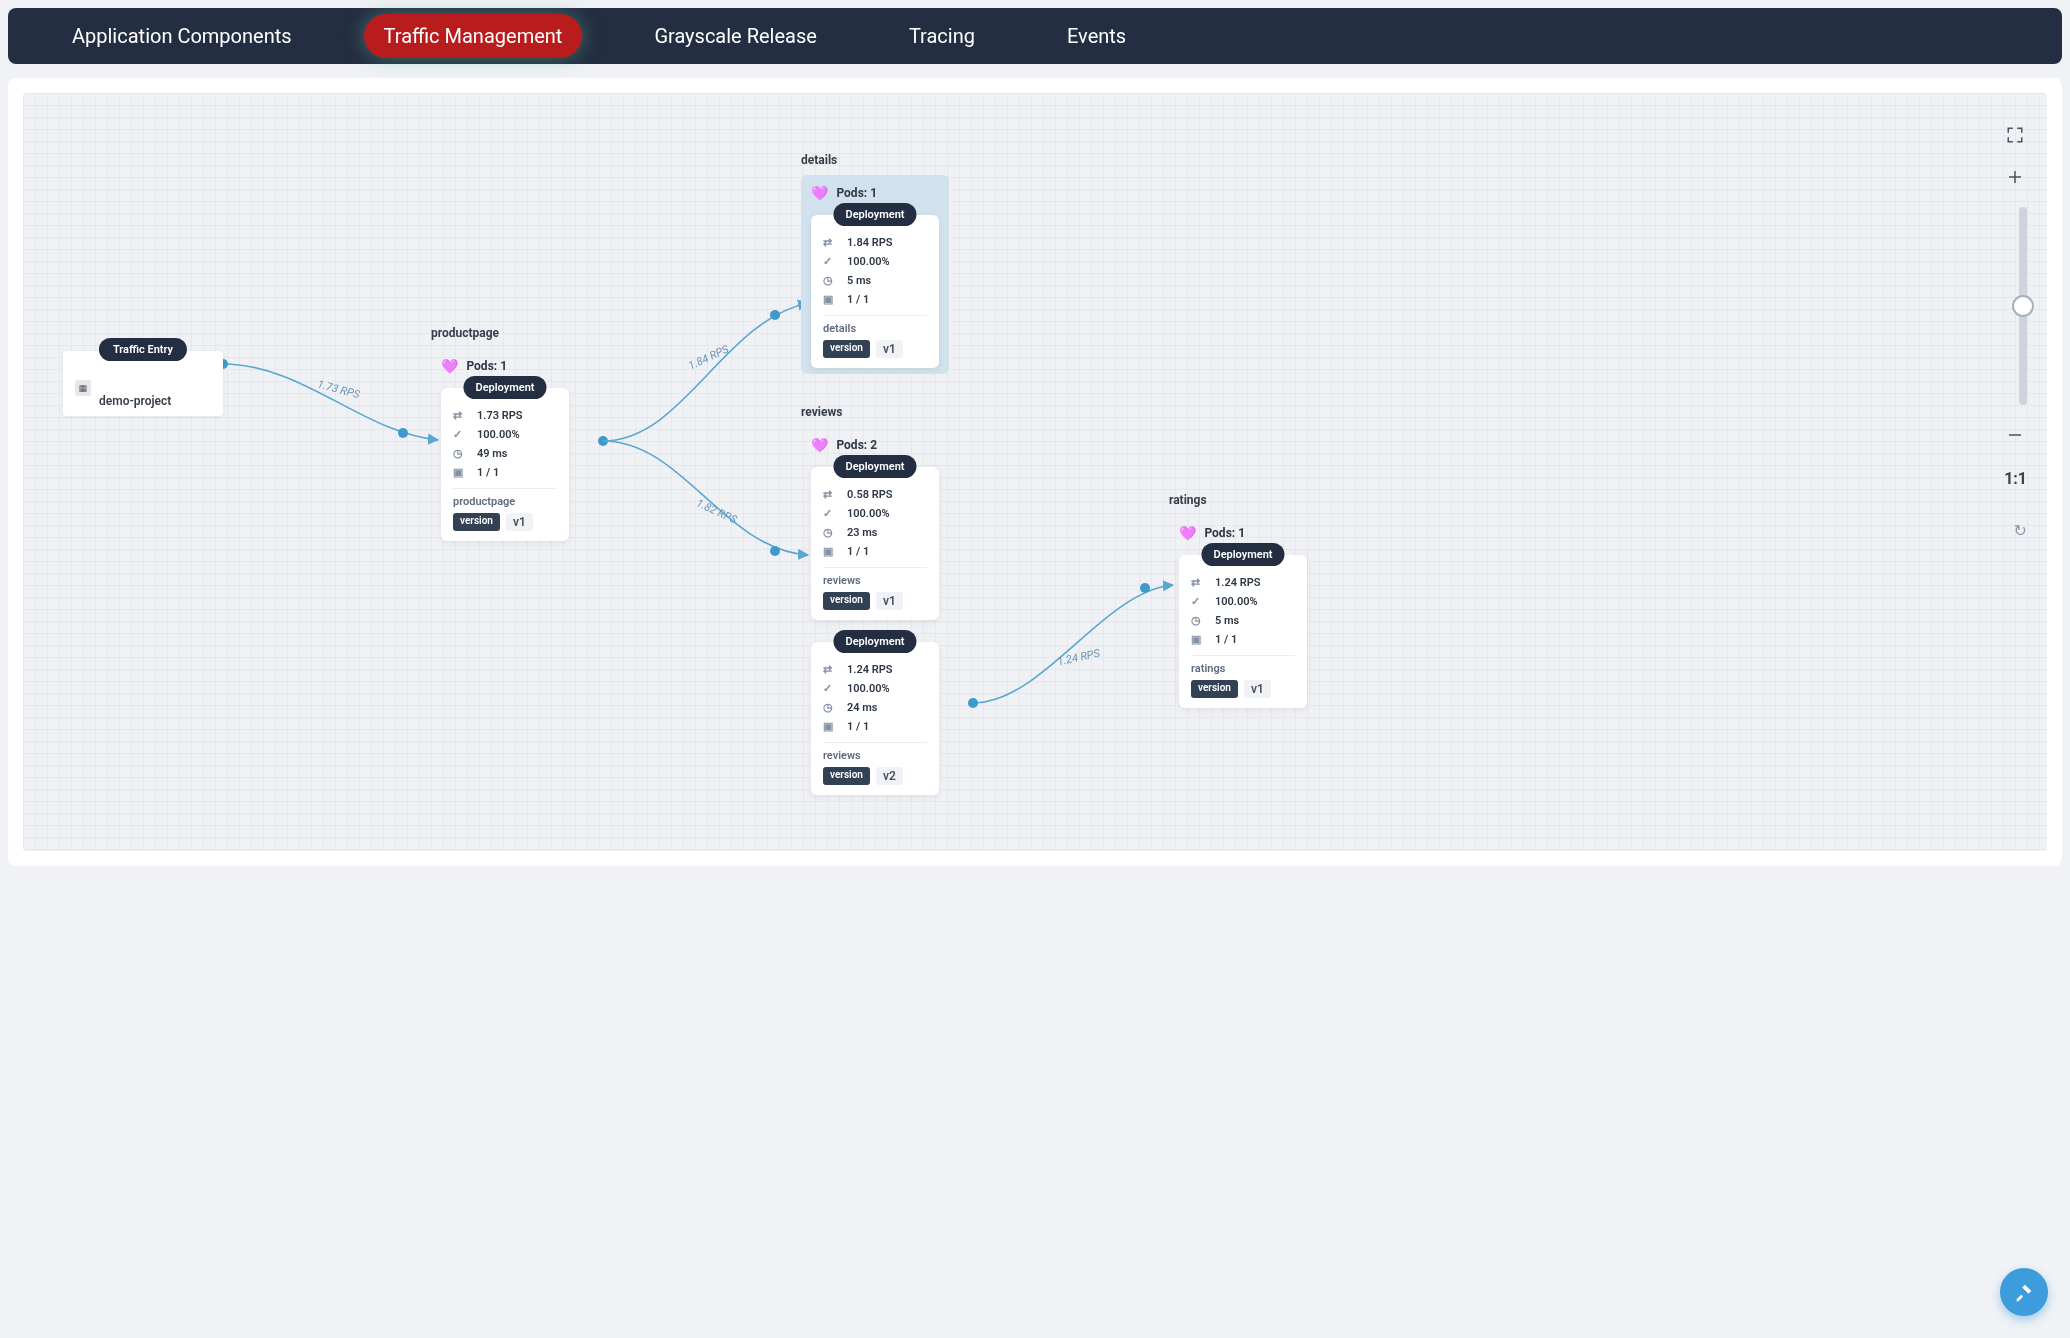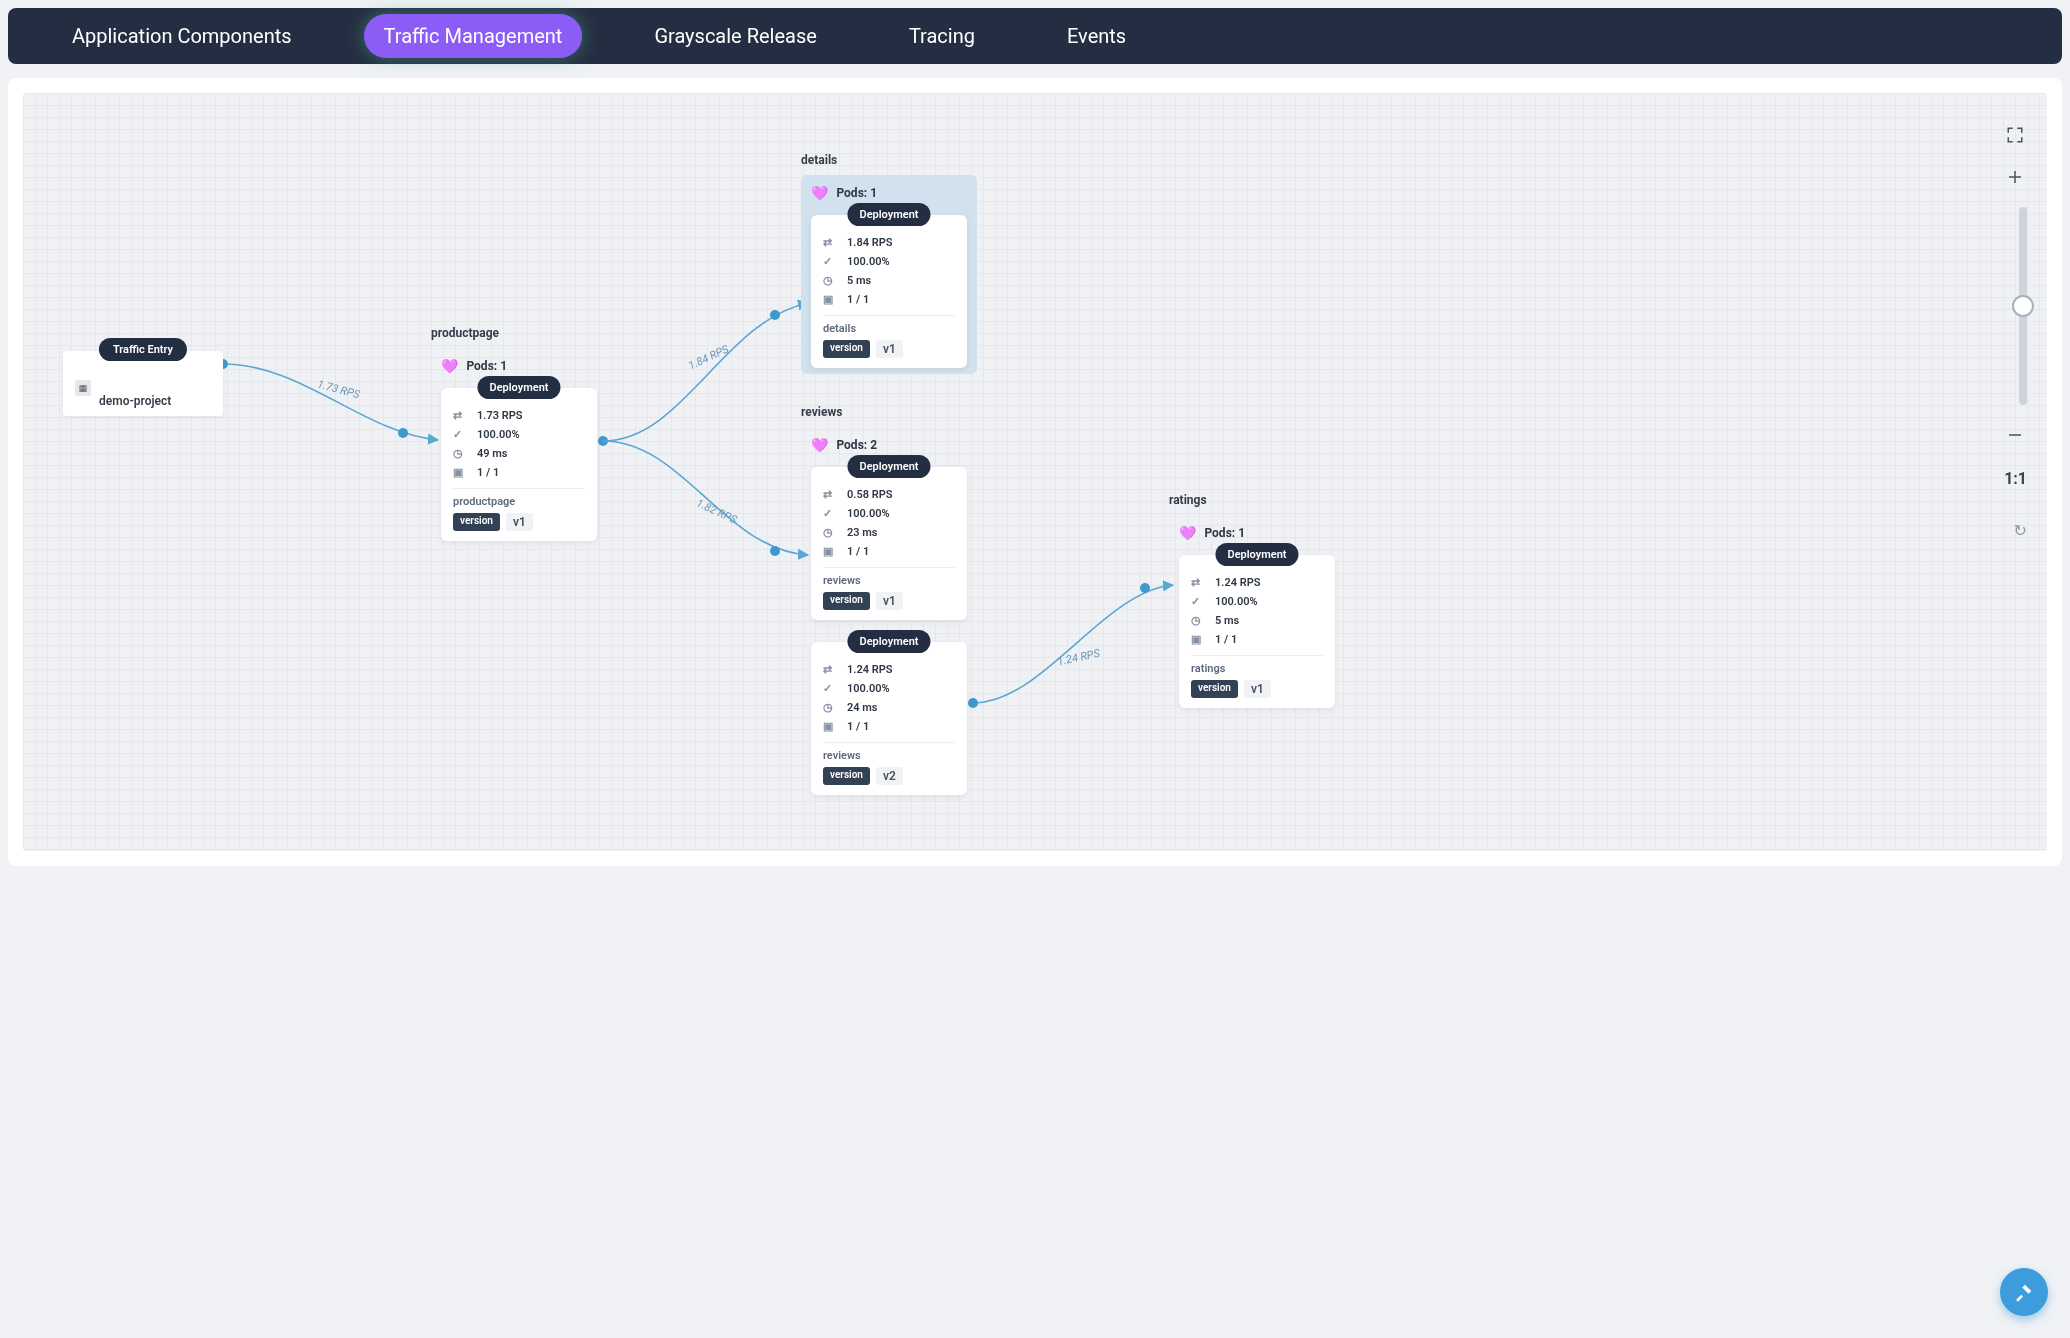--- a/index.html
+++ b/index.html
@@ -18,21 +18,21 @@
   }
   .nav-item {
     color: #ffffff;
     font-size: 20px;
     font-weight: 400;
     cursor: pointer;
     padding: 10px 20px;
     border-radius: 22px;
   }
   .nav-item.active {
-    background: #8b5cf6;
+    background: #b91c1c;
     box-shadow: 0 0 18px rgba(85,177,147,0.5);
   }
 
   
   .canvas-wrap {
     margin-top: 14px;
     background: #ffffff;
     border-radius: 8px;
     padding: 15px;
   }
@@ -104,21 +104,21 @@
     padding: 10px 10px 6px;
   }
   .svc-block.selected { background: #d1e1ee; }
   .pods-row { display: flex; align-items: center; gap: 8px; margin-bottom: 4px; }
   .heart { font-size: 14px; filter: hue-rotate(200deg) saturate(1.2); }
   .pods-text { font-size: 12px; font-weight: 700; color: #2e3744; }
 
   
   .dep {
     position: relative;
-    width: 156px;
+    width: 128px;
     margin-top: 4px;
   }
   .dep-pill {
     background: #242e42; color: #fff;
     font-size: 11px; font-weight: 600;
     padding: 5px 12px;
     border-radius: 13px;
     position: absolute;
     top: -12px; left: 50%; transform: translateX(-50%);
     z-index: 2;

